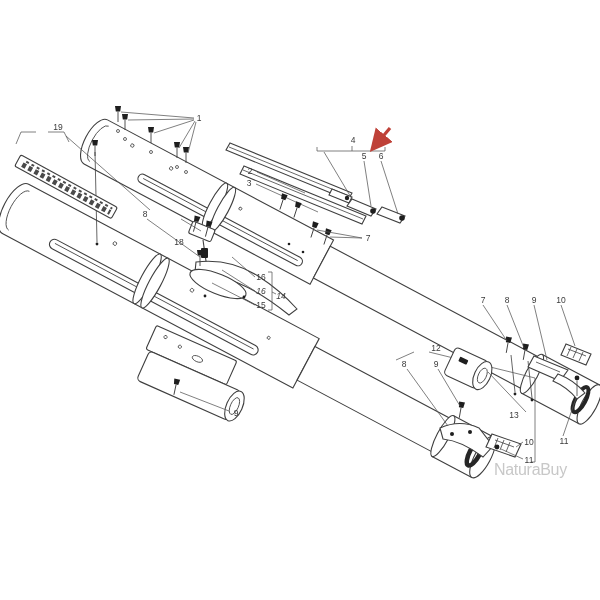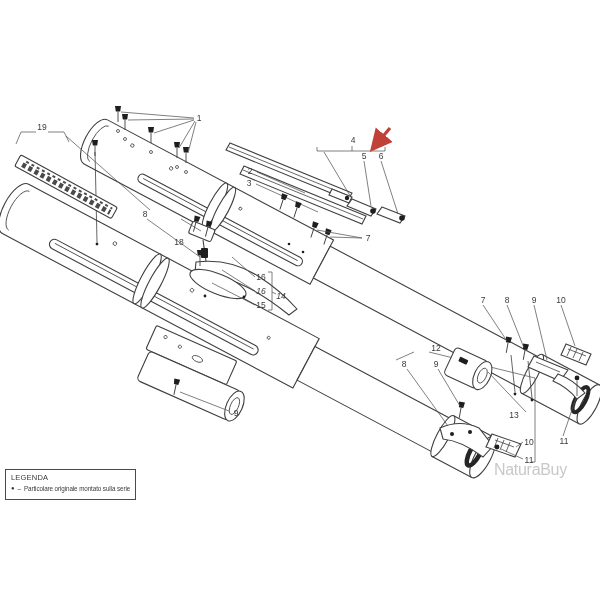--- a/index.html
+++ b/index.html
@@ -252,21 +252,21 @@
         <line class="ldr" x1="407" y1="369" x2="448" y2="426"></line>
         <line class="ldr" x1="438" y1="369" x2="460" y2="406"></line>
         <line class="ldr" x1="526" y1="412" x2="488" y2="372"></line>
         <line class="ldr" x1="523" y1="442" x2="516" y2="447"></line>
         <line class="ldr" x1="523" y1="459" x2="501" y2="449"></line>
       </g>
     </g>
   </svg>
 
   <div id="callouts">
-      <span class="callout" style="left: 42px; top: 127px;">19</span>
+      <span class="callout" style="left: 58px; top: 127px;">19</span>
       <span class="callout" style="left: 199px; top: 118px;">1</span>
       <span class="callout" style="left: 250px; top: 171px;">2</span>
       <span class="callout" style="left: 249px; top: 183px;">3</span>
       <span class="callout" style="left: 353px; top: 140px;">4</span>
       <span class="callout" style="left: 364px; top: 156px;">5</span>
       <span class="callout" style="left: 381px; top: 156px;">6</span>
       <span class="callout" style="left: 368px; top: 238px;">7</span>
       <span class="callout" style="left: 145px; top: 214px;">8</span>
       <span class="callout" style="left: 179px; top: 214px; margin-top: 28px;">18</span>
       <span class="callout" style="left: 261px; top: 277px;">16</span>
@@ -280,23 +280,15 @@
       <span class="callout" style="left: 561px; top: 300px;">10</span>
       <span class="callout" style="left: 422px; top: 348px; margin-left: 14px;">12</span>
       <span class="callout" style="left: 404px; top: 364px;">8</span>
       <span class="callout" style="left: 436px; top: 364px;">9</span>
       <span class="callout" style="left: 514px; top: 415px;">13</span>
       <span class="callout" style="left: 529px; top: 442px;">10</span>
       <span class="callout" style="left: 529px; top: 460px;">11</span>
       <span class="callout" style="left: 564px; top: 441px;">11</span>
     </div>
 
-  <div class="legend">
-    <div class="legend-title">LEGENDA</div>
-    <div class="legend-item">
-      <span class="bullet">●</span>
-      <span>–</span>
-      <span>Particolare originale montato sulla serie</span>
-    </div>
-  </div>
 
   <div class="watermark">NaturaBuy</div>
 </div>
 
 </body></html>

